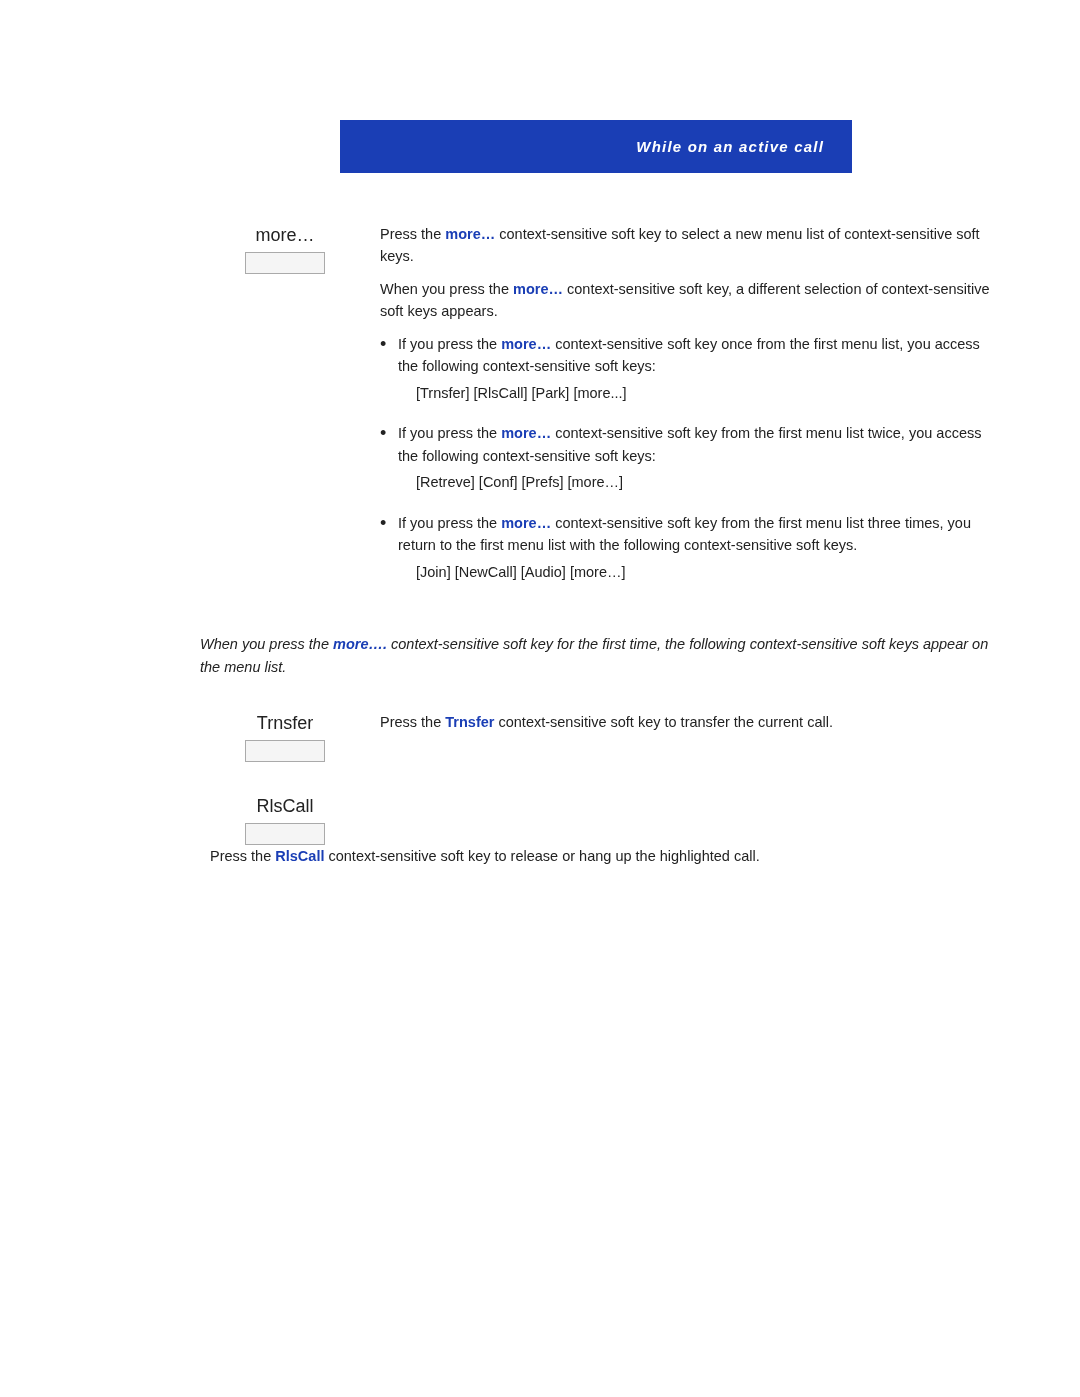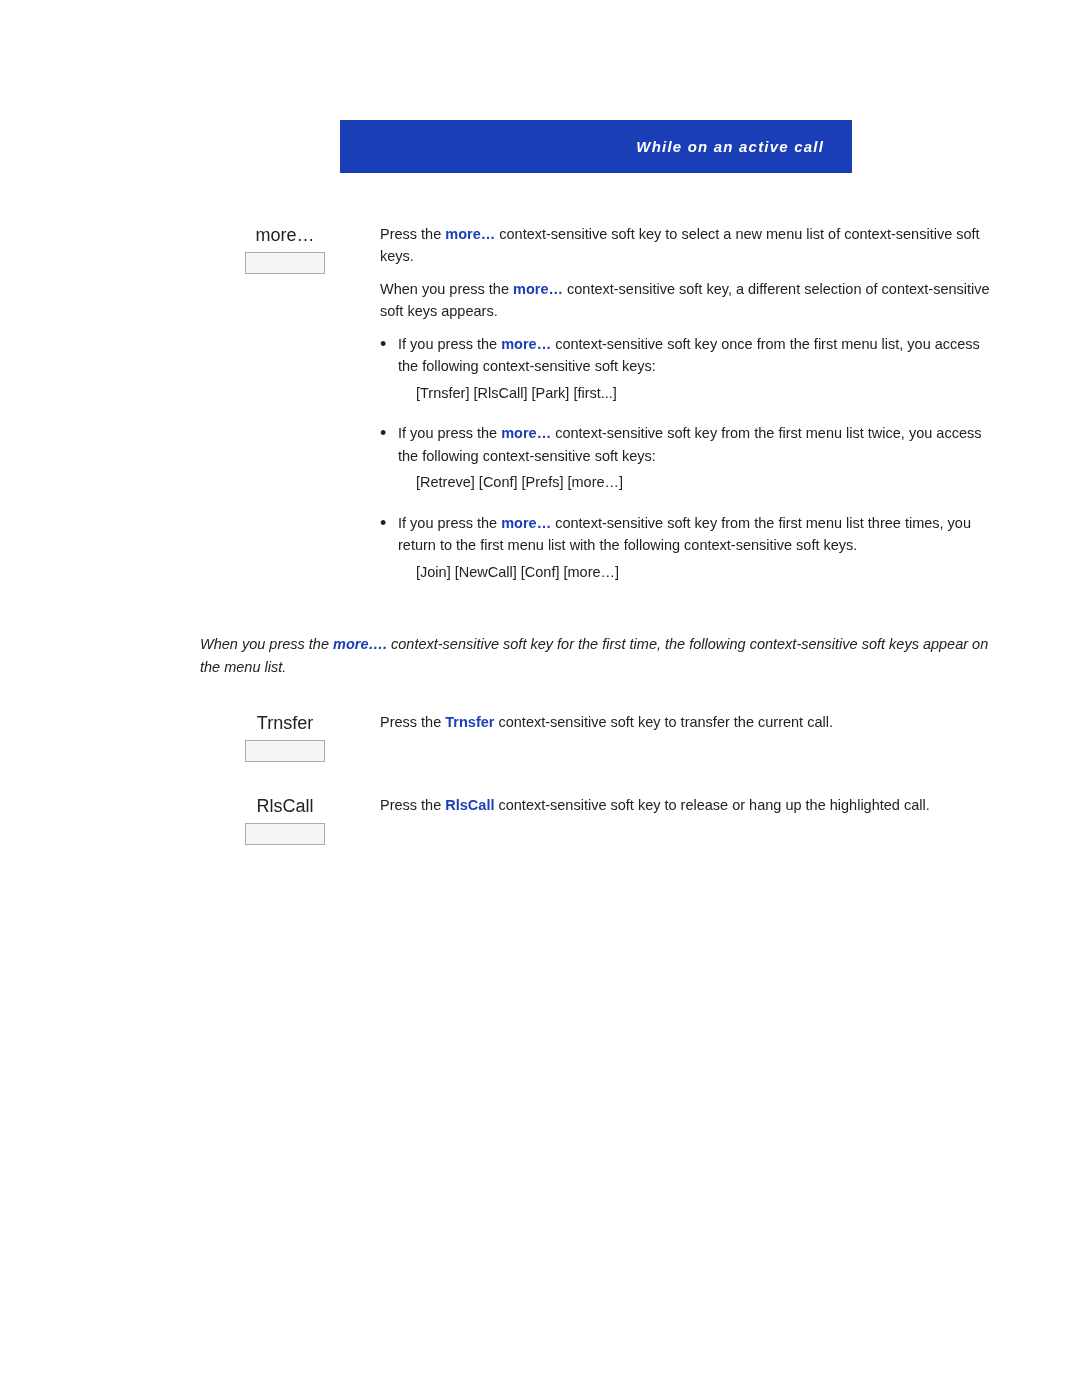--- a/index.html
+++ b/index.html
@@ -161,35 +161,35 @@
         </p>
         <p>
           When you press the <span class="blue-bold">more…</span> context-sensitive soft key, a different selection of context-sensitive soft keys appears.
         </p>
 
         <ul class="bullet-list">
           <li>
             <span class="bullet-dot">•</span>
             <span class="bullet-text">
               If you press the <span class="blue-bold">more…</span> context-sensitive soft key once from the first menu list, you access the following context-sensitive soft keys:
-              <div class="indent-text">[Trnsfer] [RlsCall] [Park] [first...]</div>
+              <div class="indent-text">[Trnsfer] [RlsCall] [Park] [more...]</div>
             </span>
           </li>
           <li>
             <span class="bullet-dot">•</span>
             <span class="bullet-text">
               If you press the <span class="blue-bold">more…</span> context-sensitive soft key from the first menu list twice, you access the following context-sensitive soft keys:
               <div class="indent-text">[Retreve] [Conf] [Prefs] [more…]</div>
             </span>
           </li>
           <li>
             <span class="bullet-dot">•</span>
             <span class="bullet-text">
               If you press the <span class="blue-bold">more…</span> context-sensitive soft key from the first menu list three times, you return to the first menu list with the following context-sensitive soft keys.
-              <div class="indent-text">[Join] [NewCall] [Conf] [more…]</div>
+              <div class="indent-text">[Join] [NewCall] [Audio] [more…]</div>
             </span>
           </li>
         </ul>
       </div>
     </div>
   </div>
 
   <div class="section-paragraph">
     When you press the <span class="blue-bold">more….</span> context-sensitive soft key for the first time, the following context-sensitive soft keys appear on the menu list.
   </div>
@@ -200,21 +200,21 @@
         <span class="item-label-text">Trnsfer</span>
         <div class="soft-key-box"></div>
       </div>
       <div class="item-description-col">
         <p>
           Press the <span class="blue-bold">Trnsfer</span> context-sensitive soft key to transfer the current call.
         </p>
       </div>
     </div>
 
-    <div class="item-row" style="margin-top: 20px;">
+    <div class="item-row" style="margin-top: 20px; flex-direction: column;">
       <div class="item-label-col">
         <span class="item-label-text">RlsCall</span>
         <div class="soft-key-box"></div>
       </div>
       <div class="item-description-col">
         <p>
           Press the <span class="blue-bold">RlsCall</span> context-sensitive soft key to release or hang up the highlighted call.
         </p>
       </div>
     </div>

